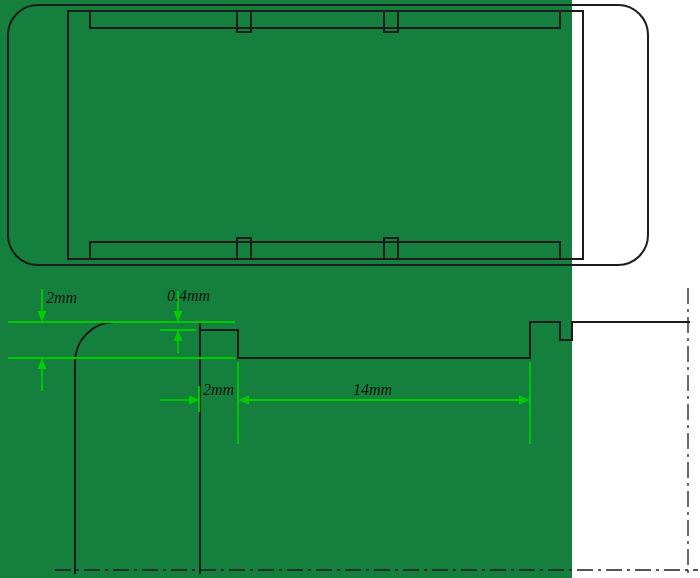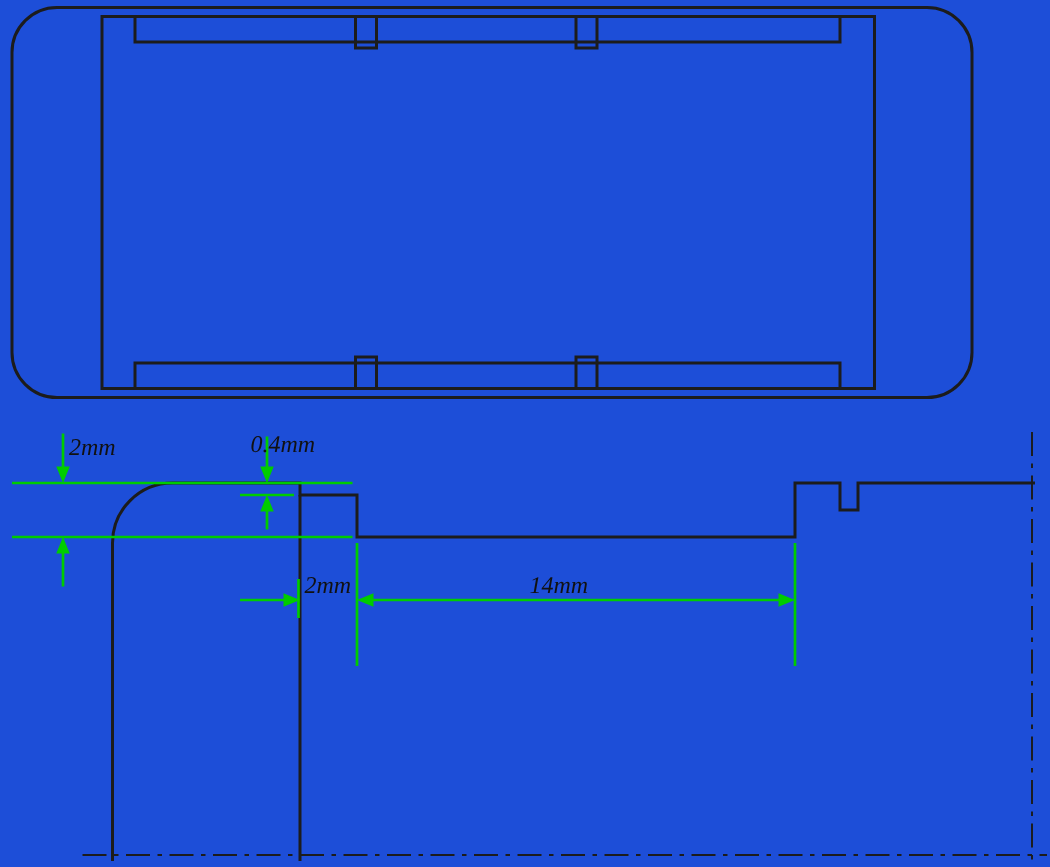--- a/index.html
+++ b/index.html
@@ -6,23 +6,23 @@
     margin: 0;
     padding: 0;
     background: #ffffff;
     width: 700px;
     height: 578px;
     overflow: hidden;
     font-family: "Liberation Serif", serif;
   }
   .stage {
     position: relative;
-    width: 700px;
+    width: 572px;
     height: 578px;
-    background: #1d4ed8;
+    background: #15803d;
   }
   svg { display: block; }
   text.dim-label {
     font-family: "Liberation Serif", serif;
     font-style: italic;
     font-size: 16px;
     fill: #111111;
   }
 </style>
 </head>

